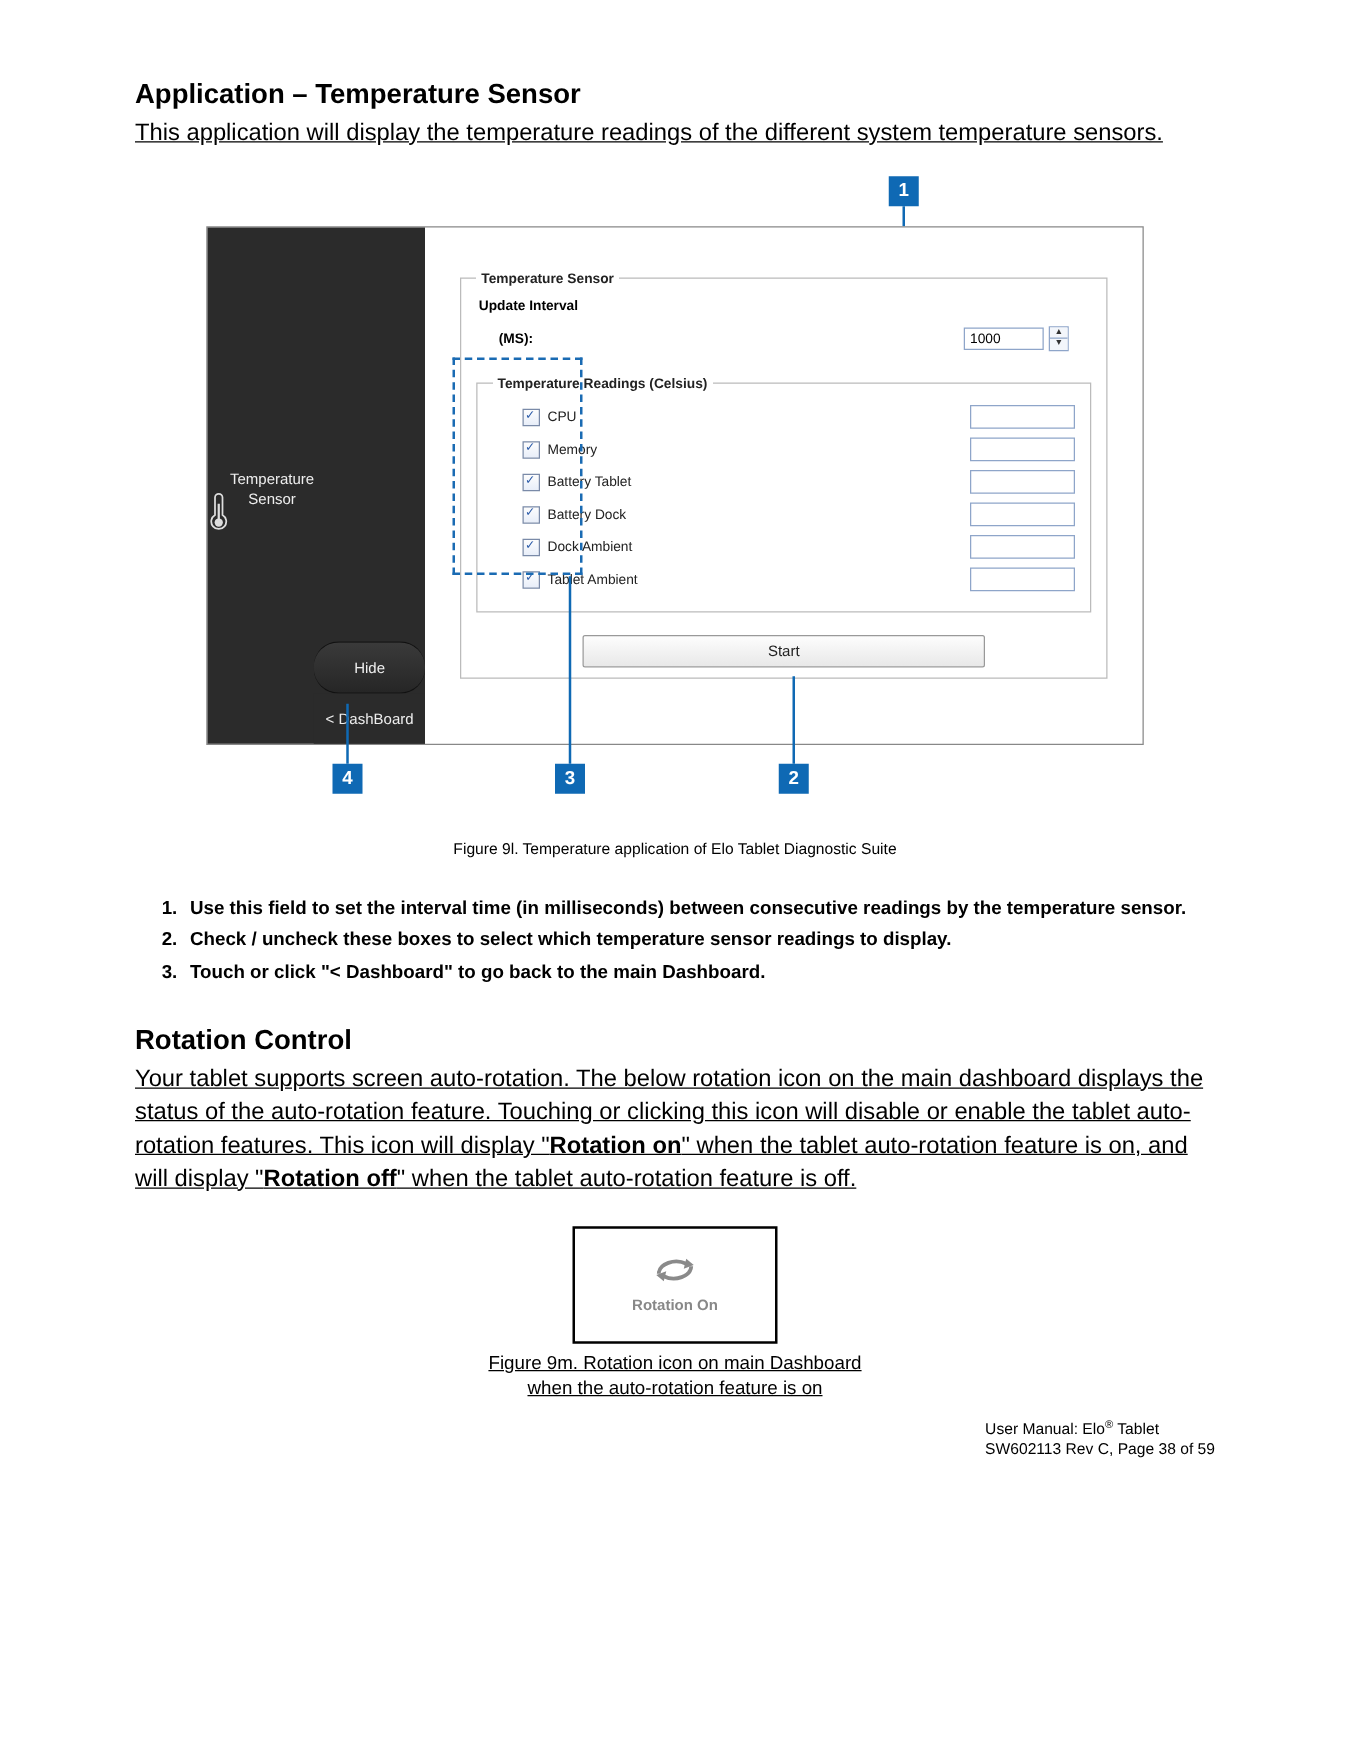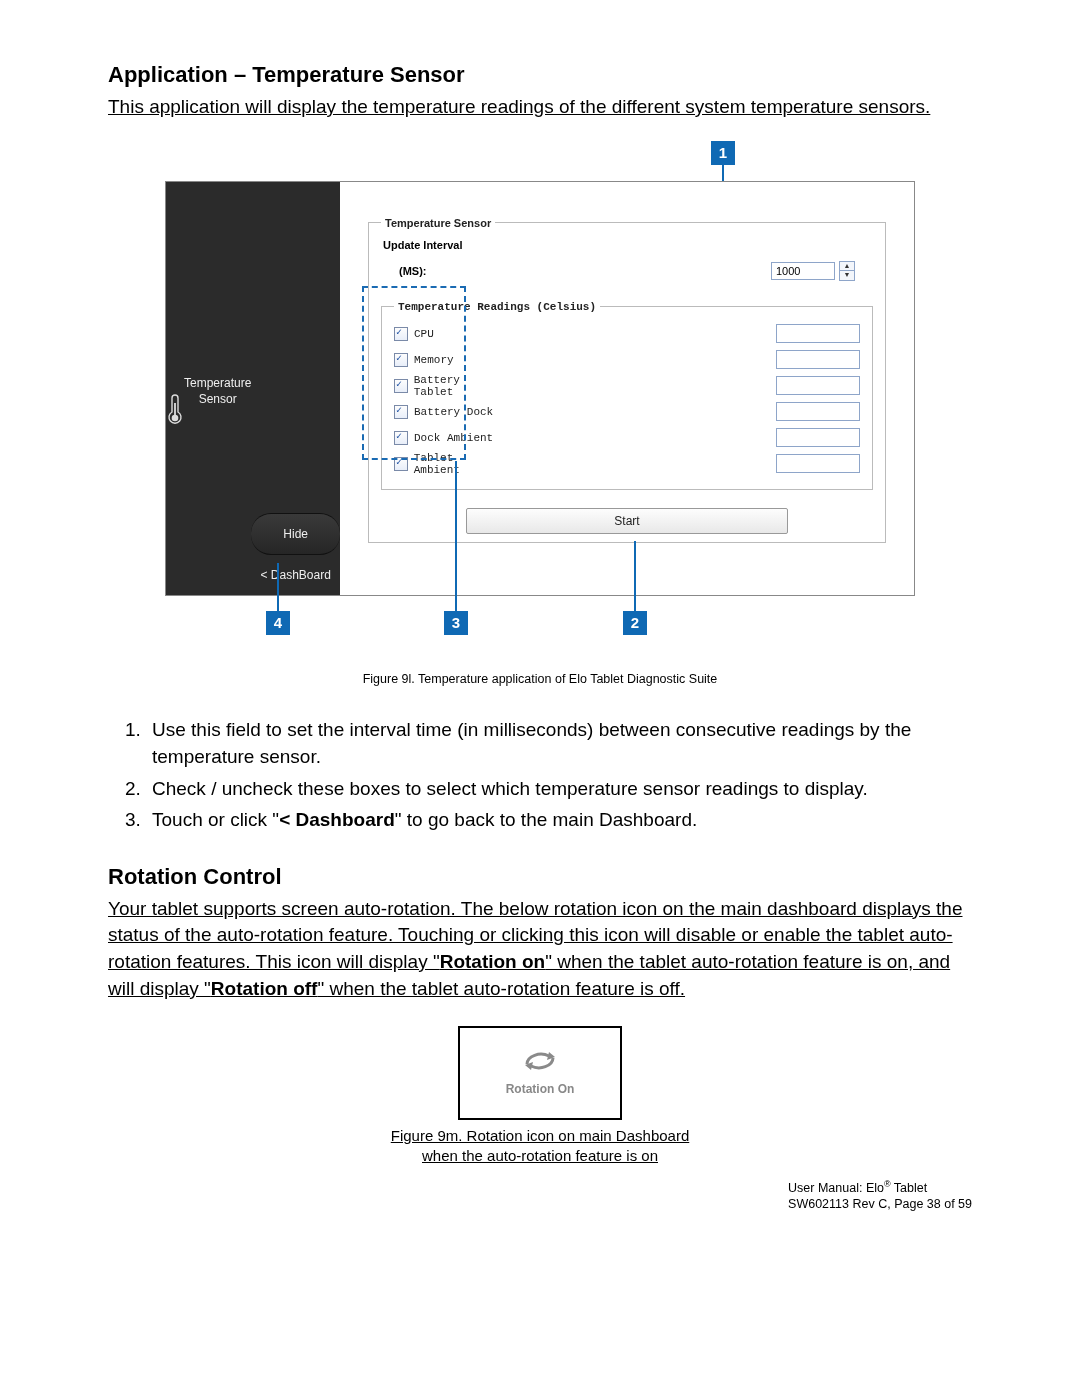--- a/index.html
+++ b/index.html
@@ -140,39 +140,39 @@
     text-align: center;
     color: #333;
     background: #f3f6fb;
   }
   .spin-btns div + div { border-top: 1px solid #8ea5c9; }
   fieldset.readings {
     border: 1px solid #bbb;
     font-size: 11px;
     margin: 14px 0 0 0;
     padding: 8px 12px 12px 12px;
-    font-family: Liberation Mono, monospace;
   }
   fieldset.readings > legend {
     font-size: 11px;
     font-weight: bold;
     padding: 0 4px;
     color: #222;
   }
   .sensor-row {
     display: flex;
     align-items: center;
     height: 26px;
   }
   .sensor-row .cbwrap {
     width: 110px;
     display: flex;
     align-items: center;
     font-size: 11px;
     color: #222;
+    margin-left: 24px;
   }
   .cb {
     width: 12px;
     height: 12px;
     border: 1px solid #7a8aa8;
     background: linear-gradient(#fdfdfd, #e8eef9);
     margin-right: 6px;
     position: relative;
   }
   .cb::after {
@@ -225,24 +225,25 @@
     position: absolute;
     background: #0f69b4;
   }
   .fig-caption {
     text-align: center;
     font-size: 12.5px;
     color: #000;
     margin: 30px 0 30px 0;
   }
   ol.instructions {
-    font-size: 19px;
+    font-size: 15px;
     line-height: 1.45;
     padding-left: 38px;
     margin: 0 0 30px 0;
+    font-weight: bold;
   }
   ol.instructions li { margin-bottom: 4px; padding-left: 6px; }
   
   .rot-box {
     width: 160px;
     height: 90px;
     border: 2px solid #000;
     margin: 0 auto 6px auto;
     display: flex;
     flex-direction: column;

